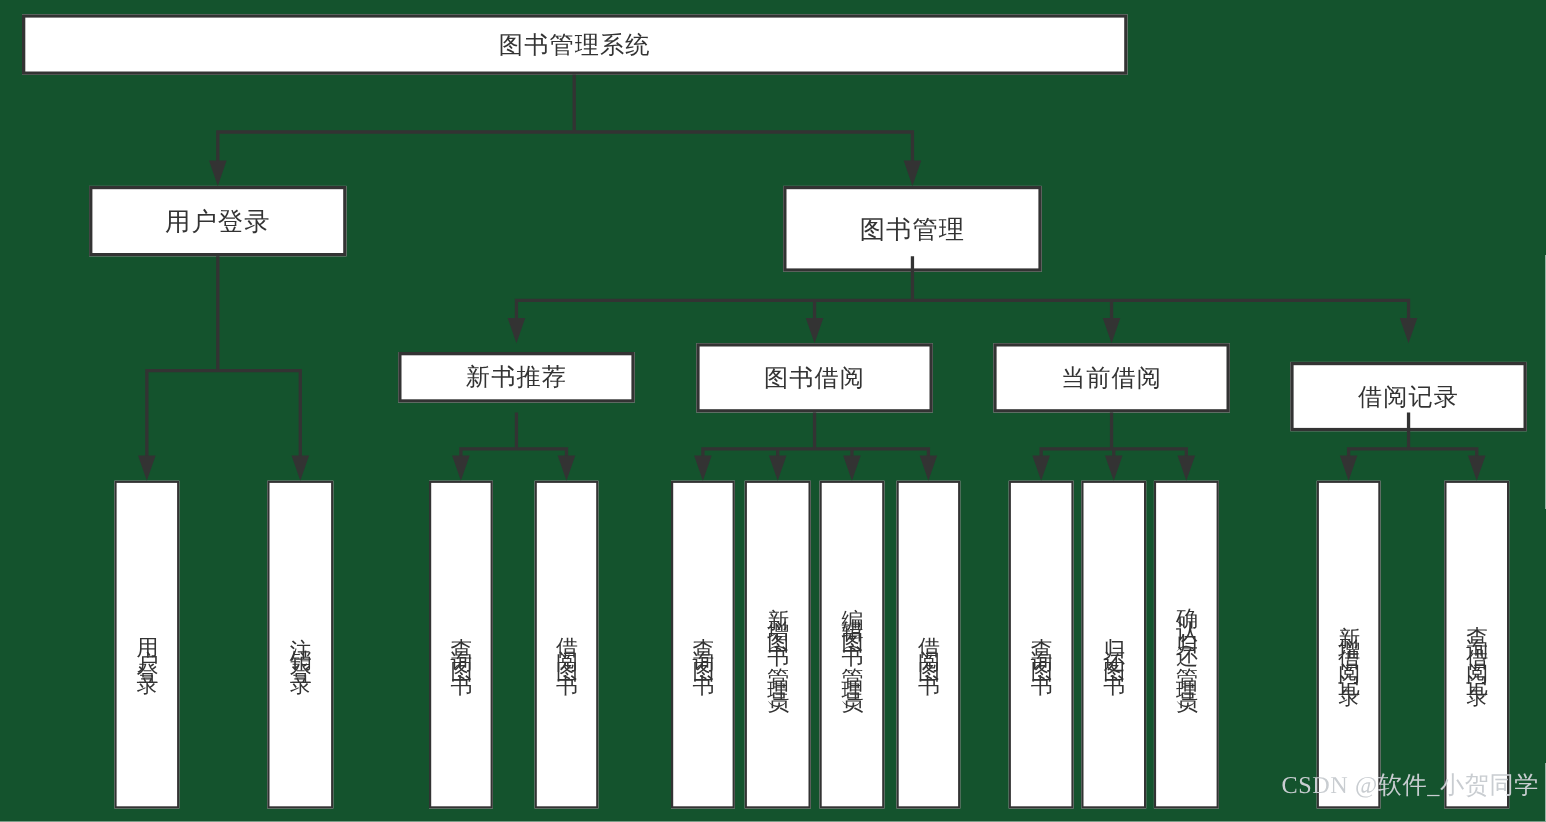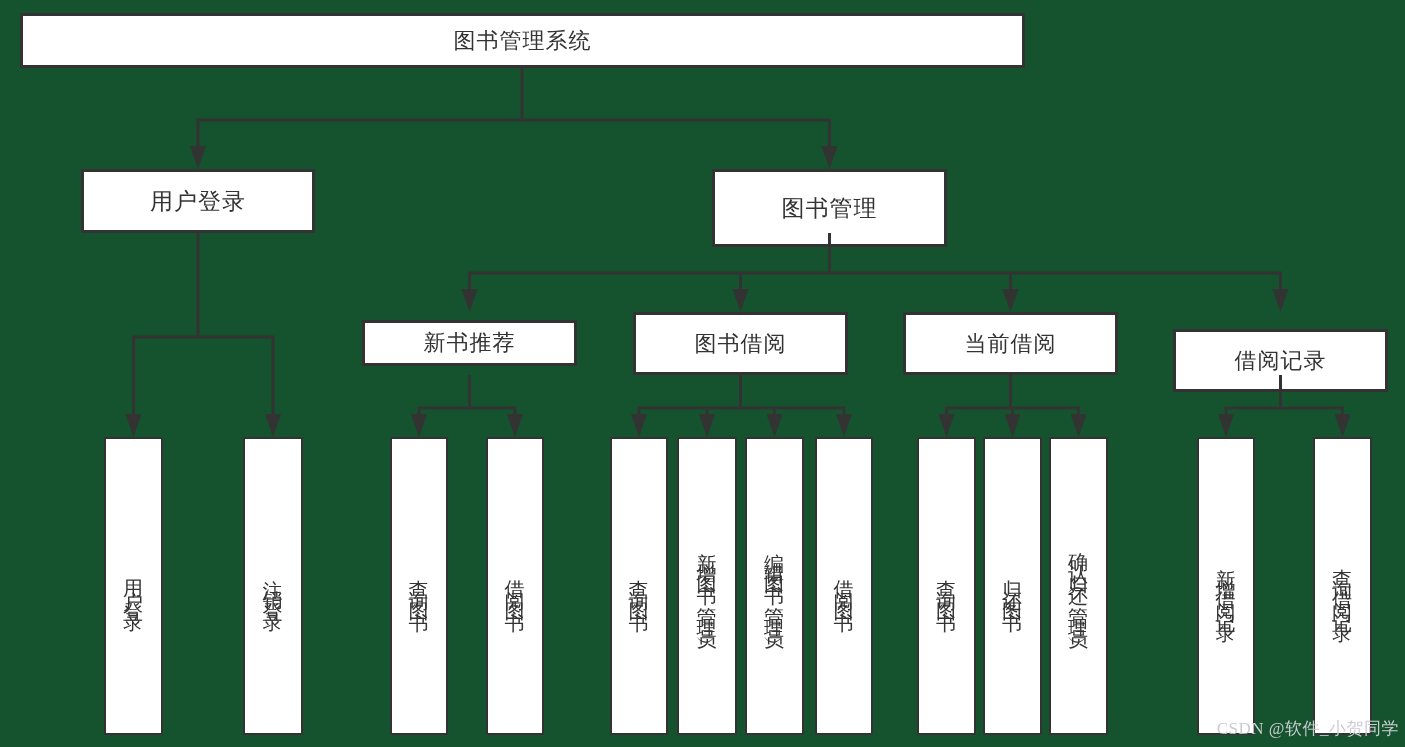--- a/index.html
+++ b/index.html
@@ -30,23 +30,23 @@
     border-width:2.5px;
     writing-mode:vertical-rl;
     text-orientation:mixed;
     font-size:20px;
     letter-spacing:11px;
     line-height:1.1;
     white-space:nowrap;
   }
   .watermark{
     position:absolute;
-    right:6px;bottom:7px;
+    right:6px;bottom:18px;
     z-index:10;
-    font-size:17px;
+    font-size:22px;
     color:#c9cdd1;
     letter-spacing:0.5px;
     white-space:nowrap;
   }
 </style>
 </head>
 <body>
 
 <div class="canvas">
 

